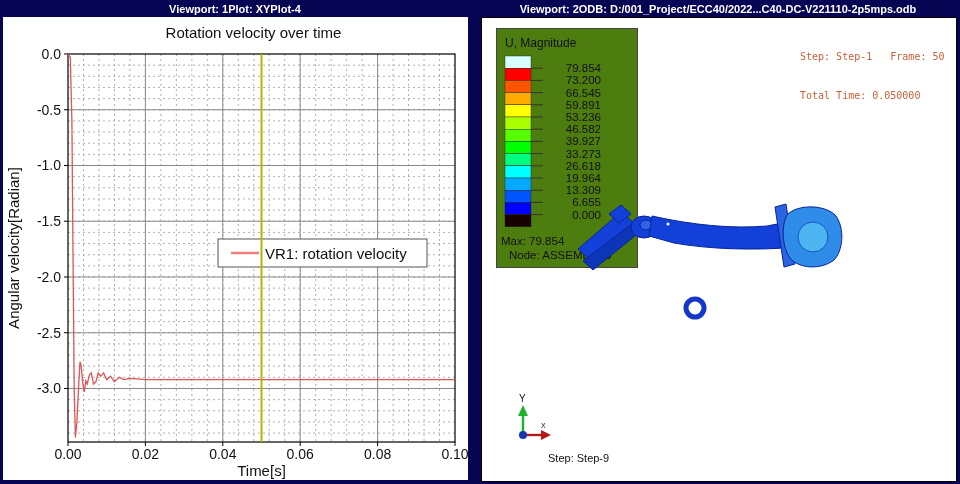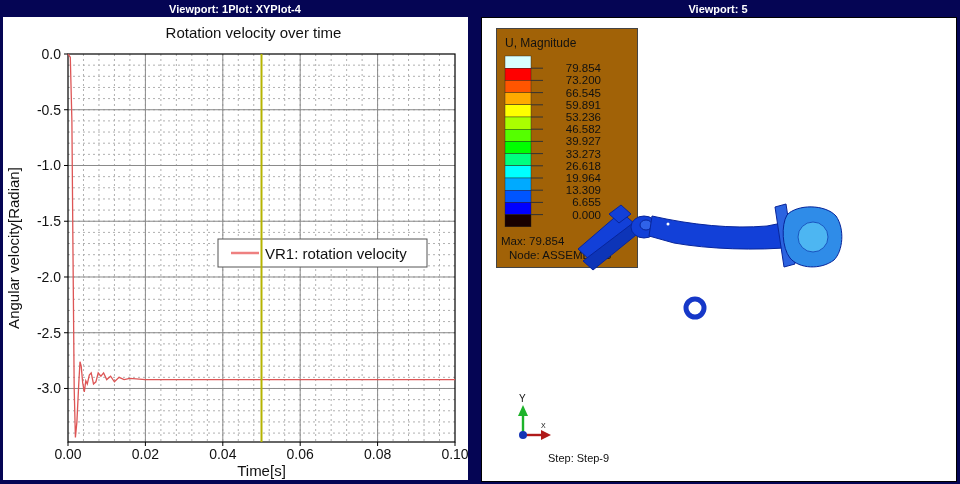--- a/index.html
+++ b/index.html
@@ -14,42 +14,43 @@
     color:#fff;font-size:11px;font-weight:bold;white-space:pre;
   }
   #vp1-titlebar{left:2px;width:466px}
   #vp2-titlebar{left:478px;width:480px}
   .vp-canvas{position:absolute;top:17px;background:#fff;overflow:hidden}
   #vp1-canvas{left:3px;width:465px;height:463px}
   #vp2-canvas{left:481px;width:474px;height:463px;border:1px solid #000}
   #plot-svg{position:absolute;left:0;top:0}
   #contour-legend-box{
     position:absolute;left:14px;top:10px;width:140px;height:238px;
-    border:1px solid #444;background:#a16207;
+    border:1px solid #444;background:#4d7c0f;
   }
   #frame-info{
     position:absolute;left:318px;top:6px;
     font-family:"DejaVu Sans Mono",monospace;font-size:10px;line-height:13px;
     white-space:pre;
   }
   #model-svg{position:absolute;left:0;top:0}
   #state-block{
     position:absolute;left:66px;top:409px;
     font-size:11px;line-height:12.6px;color:#111;white-space:pre;
   }
 </style>
 </head>
 <body style="background: rgb(5, 5, 84);">
 
 <div class="vp-titlebar" id="vp1-titlebar">
   <span>Viewport: 1</span>
   <span>Plot: XYPlot-4</span>
 </div>
 <div class="vp-titlebar" id="vp2-titlebar">
-  <span>Viewport: 5</span>
+  <span>Viewport: 2</span>
+  <span>ODB: D:/001_Project/ECC40/2022...C40-DC-V221110-2p5mps.odb</span>
 </div>
 
 <div class="vp-canvas" id="vp1-canvas">
   <svg id="plot-svg" width="465" height="463">
       <line stroke="#b0b0b0" stroke-width="1" stroke-dasharray="2,3" x1="80.48" y1="37" x2="80.48" y2="425"></line>
       <line stroke="#b0b0b0" stroke-width="1" stroke-dasharray="2,3" x1="95.96000000000001" y1="37" x2="95.96000000000001" y2="425"></line>
       <line stroke="#b0b0b0" stroke-width="1" stroke-dasharray="2,3" x1="111.44" y1="37" x2="111.44" y2="425"></line>
       <line stroke="#b0b0b0" stroke-width="1" stroke-dasharray="2,3" x1="126.92" y1="37" x2="126.92" y2="425"></line>
       <line stroke="#b0b0b0" stroke-width="1" stroke-dasharray="2,3" x1="142.39999999999998" y1="37" x2="142.39999999999998" y2="425"></line>
       <line stroke="#b0b0b0" stroke-width="1" stroke-dasharray="2,3" x1="157.88" y1="37" x2="157.88" y2="425"></line>
@@ -197,20 +198,22 @@
         <line x1="34" y1="173.39999999999998" x2="46" y2="173.39999999999998" stroke="#333"></line>
         <text x="104" y="177.39999999999998" text-anchor="end" font-size="11.5" fill="#111">6.655</text>
         <line x1="34" y1="185.6" x2="46" y2="185.6" stroke="#333"></line>
         <text x="104" y="189.6" text-anchor="end" font-size="11.5" fill="#111">0.000</text>
         <text x="4" y="215.79999999999998" font-size="11.5" fill="#111">Max: 79.854</text>
         <text x="12" y="229.79999999999998" font-size="11.5" fill="#111">Node: ASSEMBLY.3</text>
       </svg>
   </div>
 
   <div id="frame-info" style="color: rgb(200, 96, 56);">
+    <div>Step: Step-1   Frame: 50</div>
+    <div>Total Time: 0.050000</div>
   </div>
 
   <svg id="model-svg" width="474" height="463">
 
     <g stroke="#08259a" stroke-width="1">
       <path d="M96,231 L139,194 L153,206 L110,244 Z" fill="#1240d8"></path>
       <path d="M101,243 L151,205 L159,213 L111,252 Z" fill="#0d35b8"></path>
       <path d="M127,196 L139,187 L149,196 L137,205 Z" fill="#1240d8"></path>
       <ellipse cx="162" cy="209" rx="13" ry="11" fill="#1240d8"></ellipse>
       <ellipse cx="164" cy="207" rx="6" ry="5" fill="#2f62e8"></ellipse>

